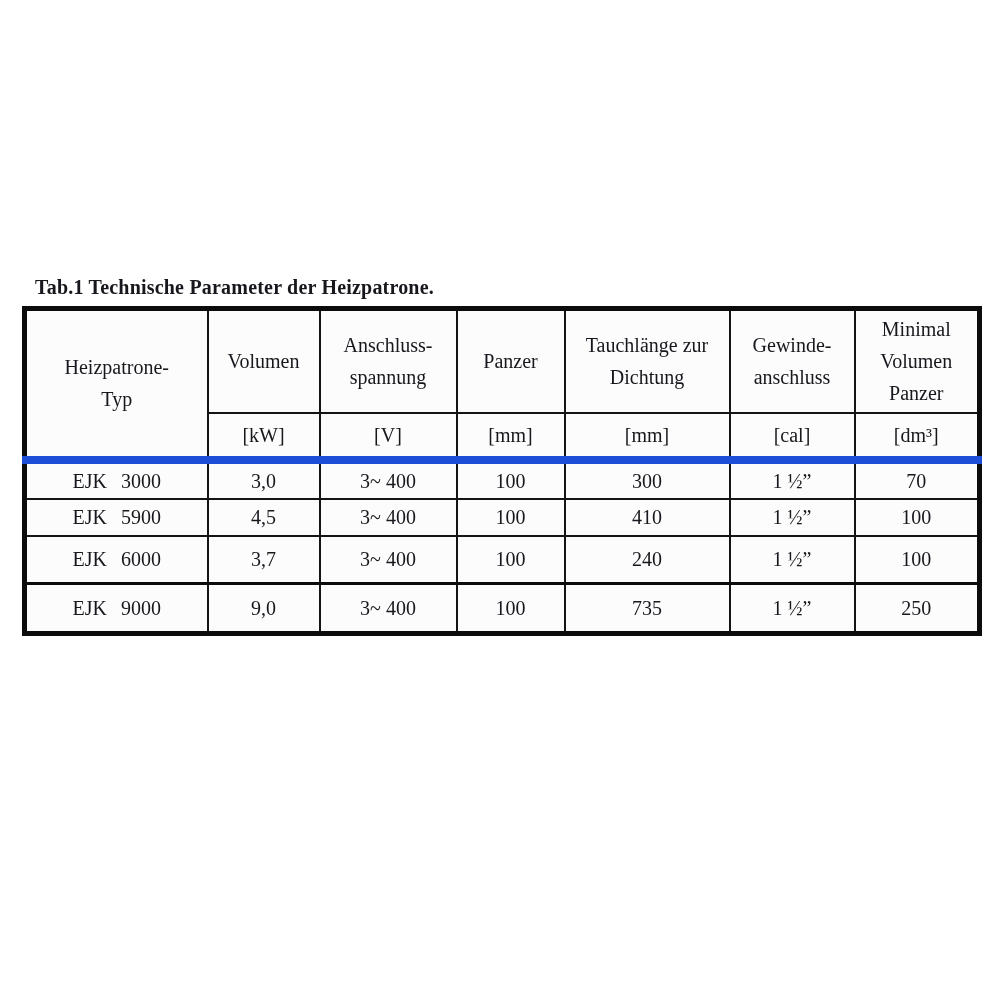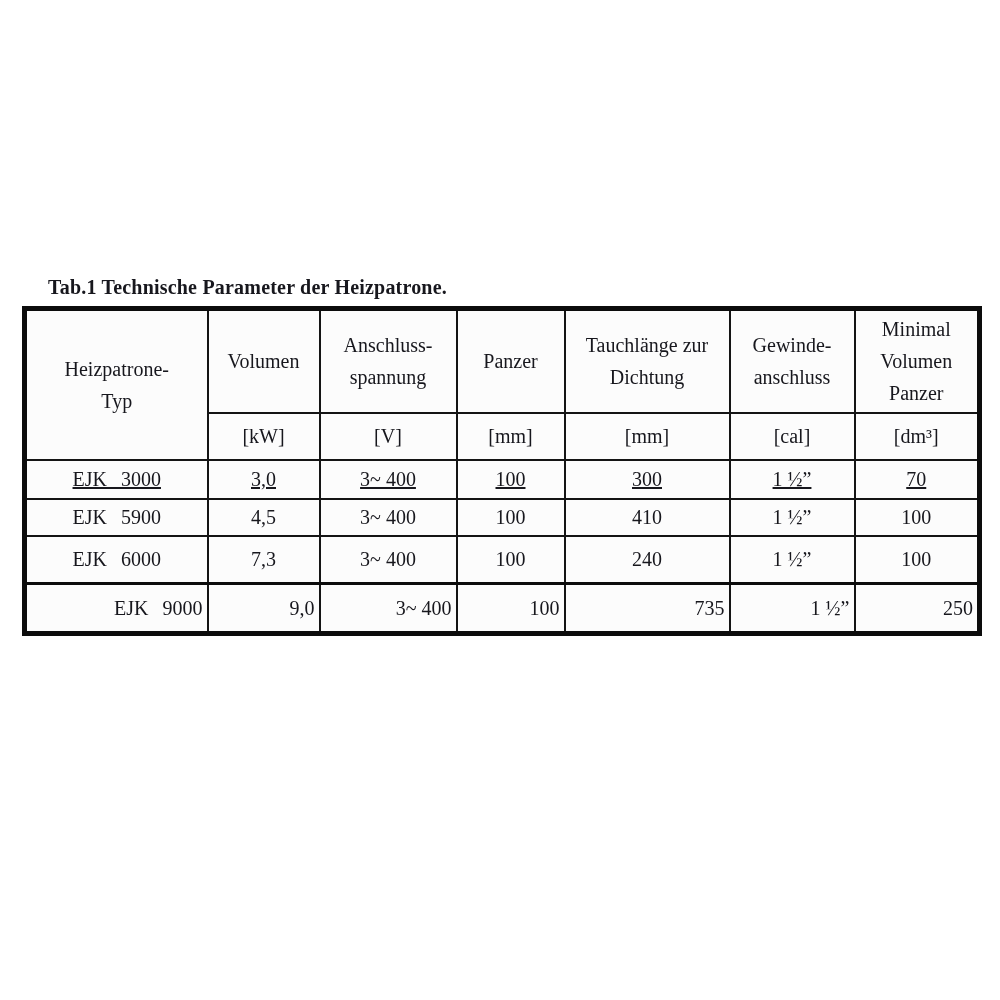--- a/index.html
+++ b/index.html
@@ -4,21 +4,21 @@
 <style>
   * { margin: 0; padding: 0; box-sizing: border-box; }
   html, body { width: 1000px; height: 1000px; background: #ffffff; }
   body {
     position: relative;
     font-family: "Liberation Serif", "DejaVu Serif", serif;
     color: #17171d;
   }
   .caption {
     position: absolute;
-    left: 48px;
+    left: 35px;
     top: 276px;
     font-size: 20px;
     font-weight: 700;
     letter-spacing: 0.2px;
     white-space: nowrap;
   }
   table.params {
     position: absolute;
     left: 22px;
     top: 306px;
@@ -32,22 +32,22 @@
     border: 2px solid #141414;
     text-align: center;
     vertical-align: middle;
     padding: 0 4px;
     background: #fcfcfc;
     white-space: pre-line;
     line-height: 1.6;
   }
   td.hd { background: #e4e4e4; }
   td.thickR { border-right: 5px solid #0c0c0c; }
-  tr.body-first td { border-top: 2px solid #1d4ed8; text-decoration: underline; }
-  tr.thick-top td { border-top: 3px solid #0c0c0c; text-align: right; }
+  tr.body-first td { border-top: 8px solid #1d4ed8; }
+  tr.thick-top td { border-top: 3px solid #0c0c0c; }
   td.type-cell { word-spacing: 9px; }
   tr.hrow1 { height: 104px; }
   tr.hrow2 { height: 47px; }
   tr.r0 { height: 39px; }
   tr.r1 { height: 37px; }
   tr.r2 { height: 48px; }
   tr.r3 { height: 50px; }
 </style>
 </head>
 <body>
@@ -101,21 +101,21 @@
       <td class="thickR type-cell">EJK 5900</td>
       <td>4,5</td>
       <td>3~ 400</td>
       <td>100</td>
       <td>410</td>
       <td>1 ½”</td>
       <td>100</td>
     </tr>
     <tr class="r2">
       <td class="thickR type-cell">EJK 6000</td>
-      <td>7,3</td>
+      <td>3,7</td>
       <td>3~ 400</td>
       <td>100</td>
       <td>240</td>
       <td>1 ½”</td>
       <td>100</td>
     </tr>
     <tr class="r3 thick-top">
       <td class="thickR type-cell">EJK 9000</td>
       <td>9,0</td>
       <td>3~ 400</td>

